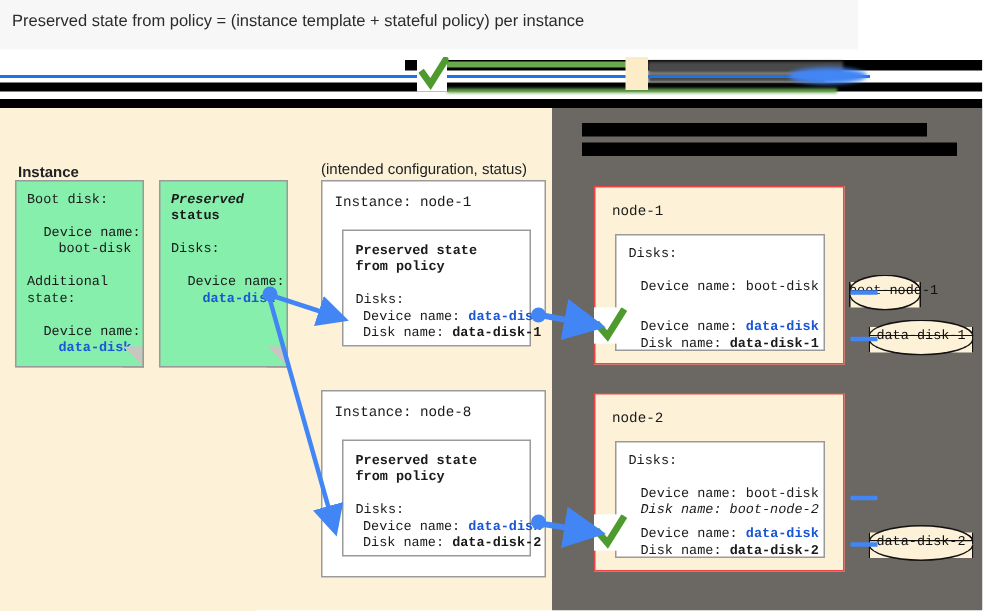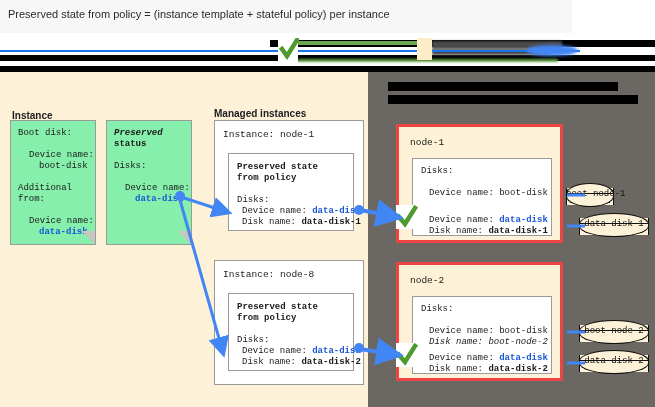--- a/index.html
+++ b/index.html
@@ -69,21 +69,21 @@
   }
   .mono b{font-weight:bold;color:#1a1a1a;}
   .blue{color:#1a56d6;font-weight:bold;}
   .txt{position:absolute;}
 
   
   .box{
     position:absolute;background:#ffffff;border:1px solid #9a9a9a;box-sizing:border-box;
   }
   .node-card{
-    position:absolute;background:#fdf1d7;border:3px solid #ef4444;box-sizing:border-box;
+    position:absolute;background:#fdf1d7;border:1px solid #ef4444;box-sizing:border-box;
   }
 
   
   .disk{position:absolute;}
   .disk .body{
     position:absolute;left:0;top:5px;width:100%;height:17px;
     background:#fdf1d7;border-left:1.5px solid #111;border-right:1.5px solid #111;
     box-sizing:border-box;
   }
   .disk .bottom{
@@ -145,34 +145,33 @@
   <div class="col-head" style="left:12px;top:86px;">
     <div>Instance</div>
     <div>template</div>
   </div>
 
   <div class="col-head" style="left:108px;top:105px;">
     <div>Stateful policy</div>
   </div>
 
   <div class="col-head" style="left:214px;top:84px;">
-    <div>Managed instances</div>
     <div class="reg">(intended configuration, status)</div>
     <div>autogenerated</div>
   </div>
 
   <div style="position:absolute;left:388px;top:82px;width:230px;height:9px;background:#000;"></div>
   <div style="position:absolute;left:388px;top:95px;width:250px;height:9px;background:#000;"></div>
 
   <div class="note" style="left:10px;top:120px;width:86px;height:125px;">
     <div class="mono txt" style="left:7px;top:7px;">Boot disk:</div>
     <div class="mono txt" style="left:18px;top:29px;">Device name:</div>
     <div class="mono txt" style="left:28px;top:40px;">boot-disk</div>
     <div class="mono txt" style="left:7px;top:62px;">Additional</div>
-    <div class="mono txt" style="left:7px;top:73px;">from:</div>
+    <div class="mono txt" style="left:7px;top:73px;">state:</div>
     <div class="mono txt" style="left:18px;top:95px;">Device name:</div>
     <div class="mono txt blue" style="left:28px;top:106px;">data-disk</div>
     <div class="dogear"></div>
   </div>
 
   <div class="note" style="left:106px;top:120px;width:86px;height:125px;">
     <div class="mono txt" style="left:7px;top:7px;font-weight:bold;font-style:italic;">Preserved</div>
     <div class="mono txt" style="left:7px;top:18px;font-weight:bold;">status</div>
     <div class="mono txt" style="left:7px;top:40px;">Disks:</div>
     <div class="mono txt" style="left:18px;top:62px;">Device name:</div>
@@ -242,26 +241,20 @@
     <div class="bottom"></div>
     <div class="top"></div>
     <div class="lbl">boot-node-1</div>
   </div>
   <div class="disk" style="left:579px;top:213px;width:70px;height:25px;">
     <div class="body"></div>
     <div class="bottom"></div>
     <div class="top"></div>
     <div class="lbl">data-disk-1</div>
   </div>
-  <div class="disk" style="left:579px;top:320px;width:70px;height:25px;">
-    <div class="body"></div>
-    <div class="bottom"></div>
-    <div class="top"></div>
-    <div class="lbl">boot-node-2</div>
-  </div>
   <div class="disk" style="left:579px;top:350px;width:70px;height:25px;">
     <div class="body"></div>
     <div class="bottom"></div>
     <div class="top"></div>
     <div class="lbl">data-disk-2</div>
   </div>
 
   <svg class="svglayer">
     <defs>
       <marker id="ah" markerWidth="7" markerHeight="7" refX="4" refY="3.5" orient="auto">

